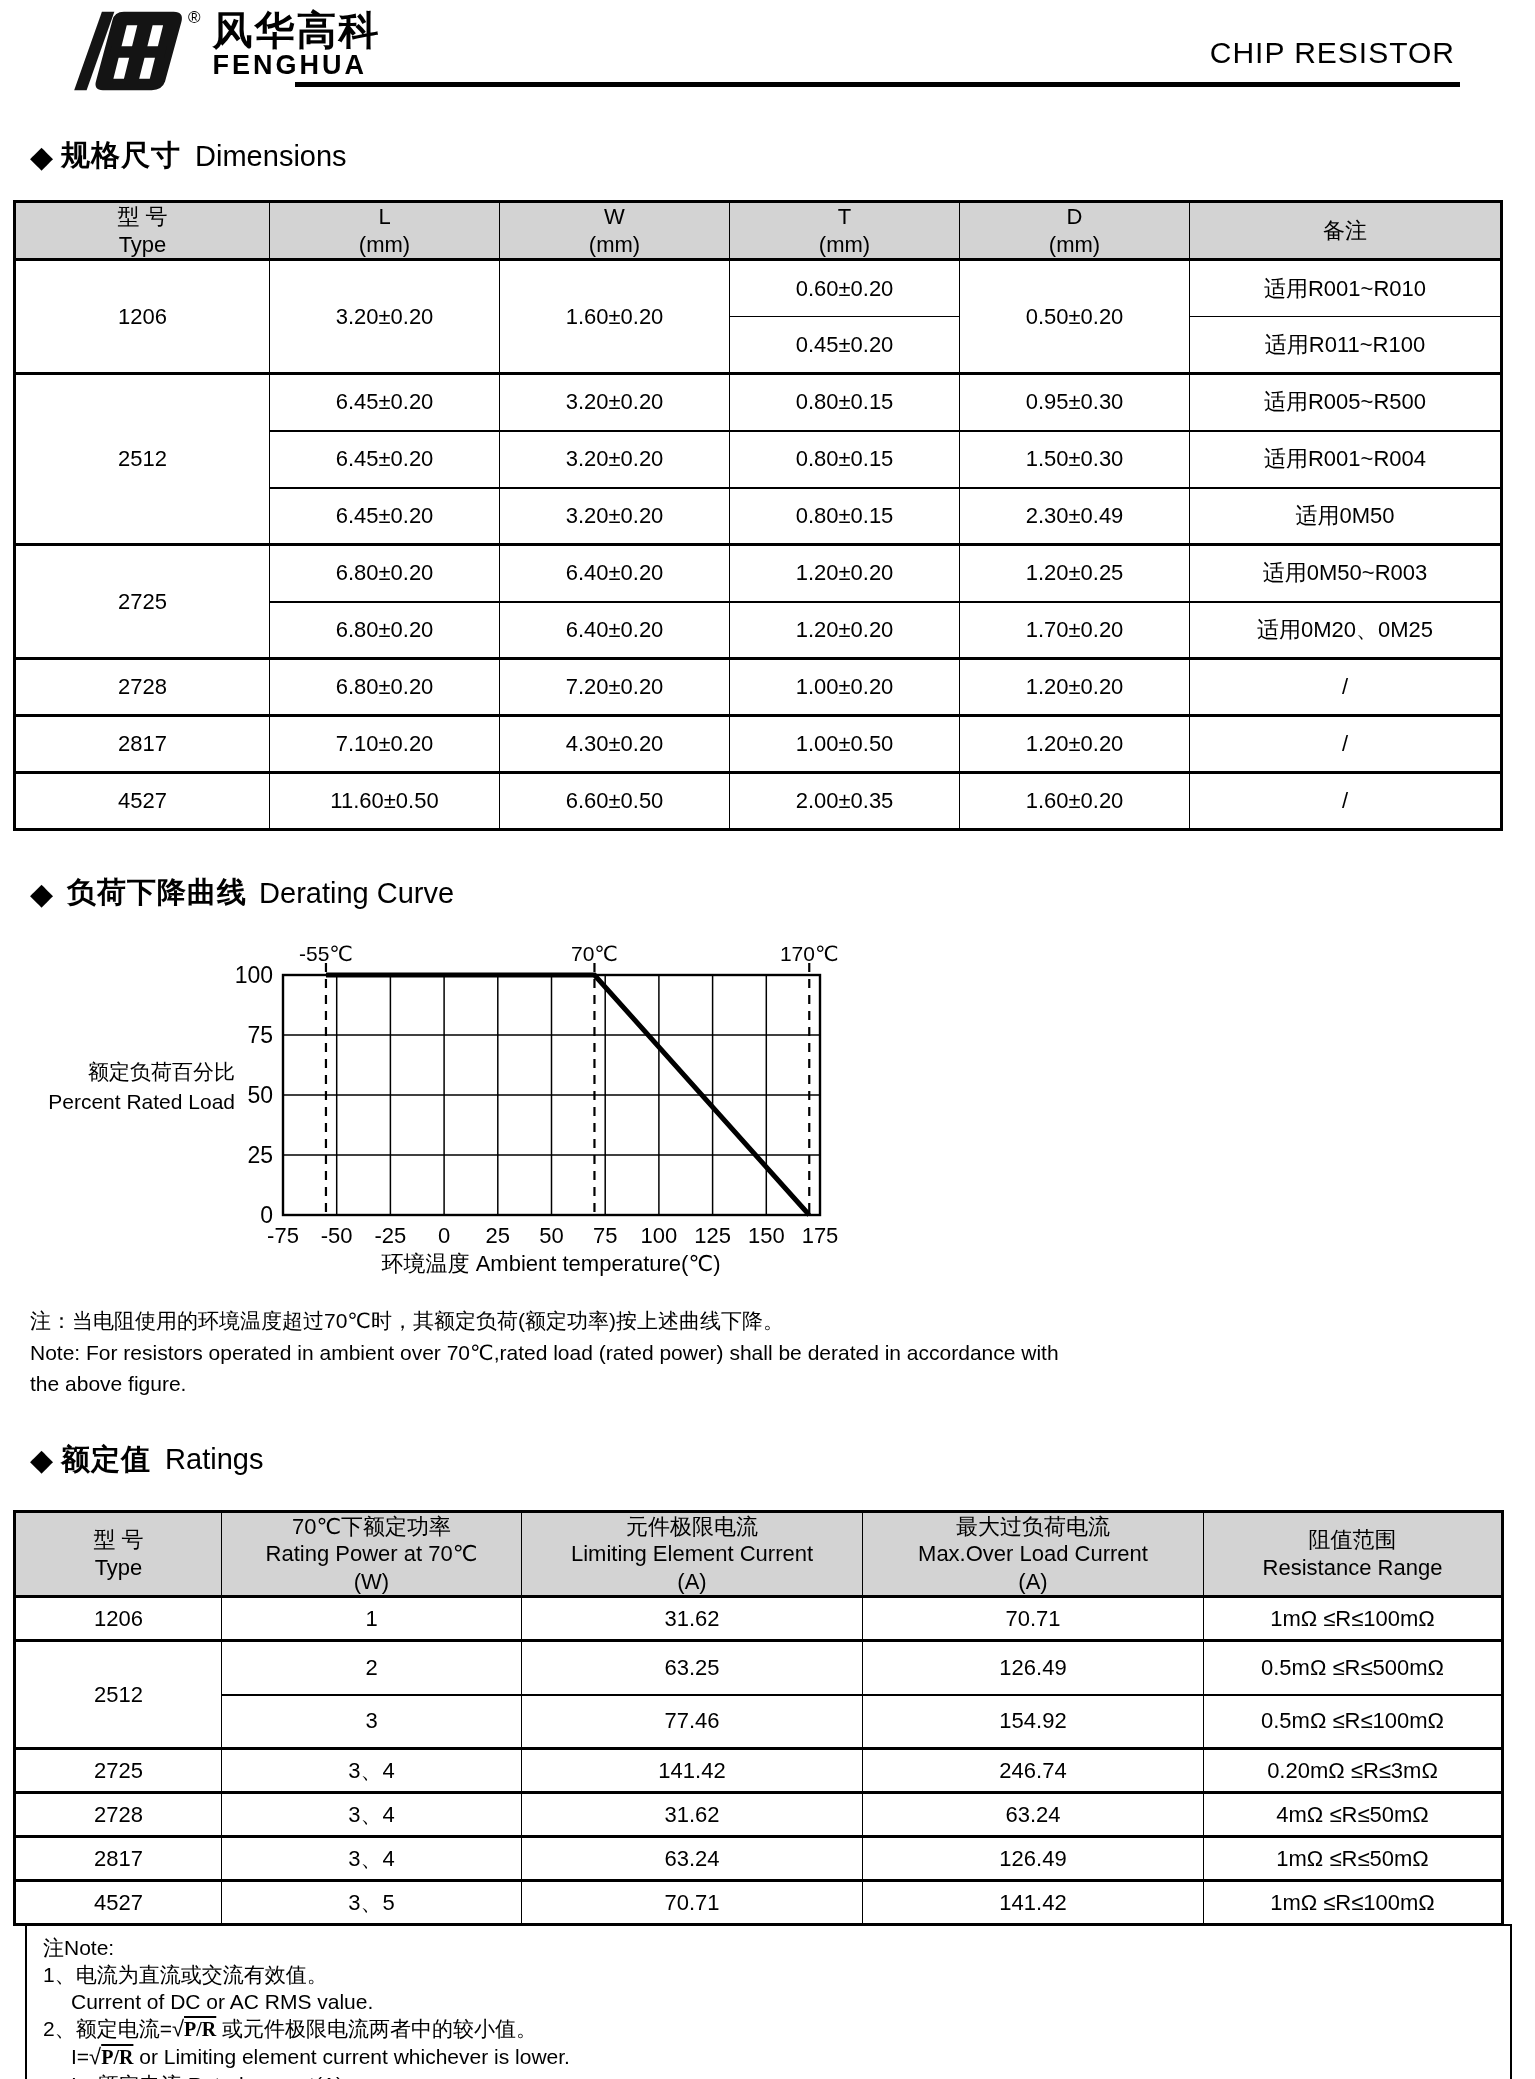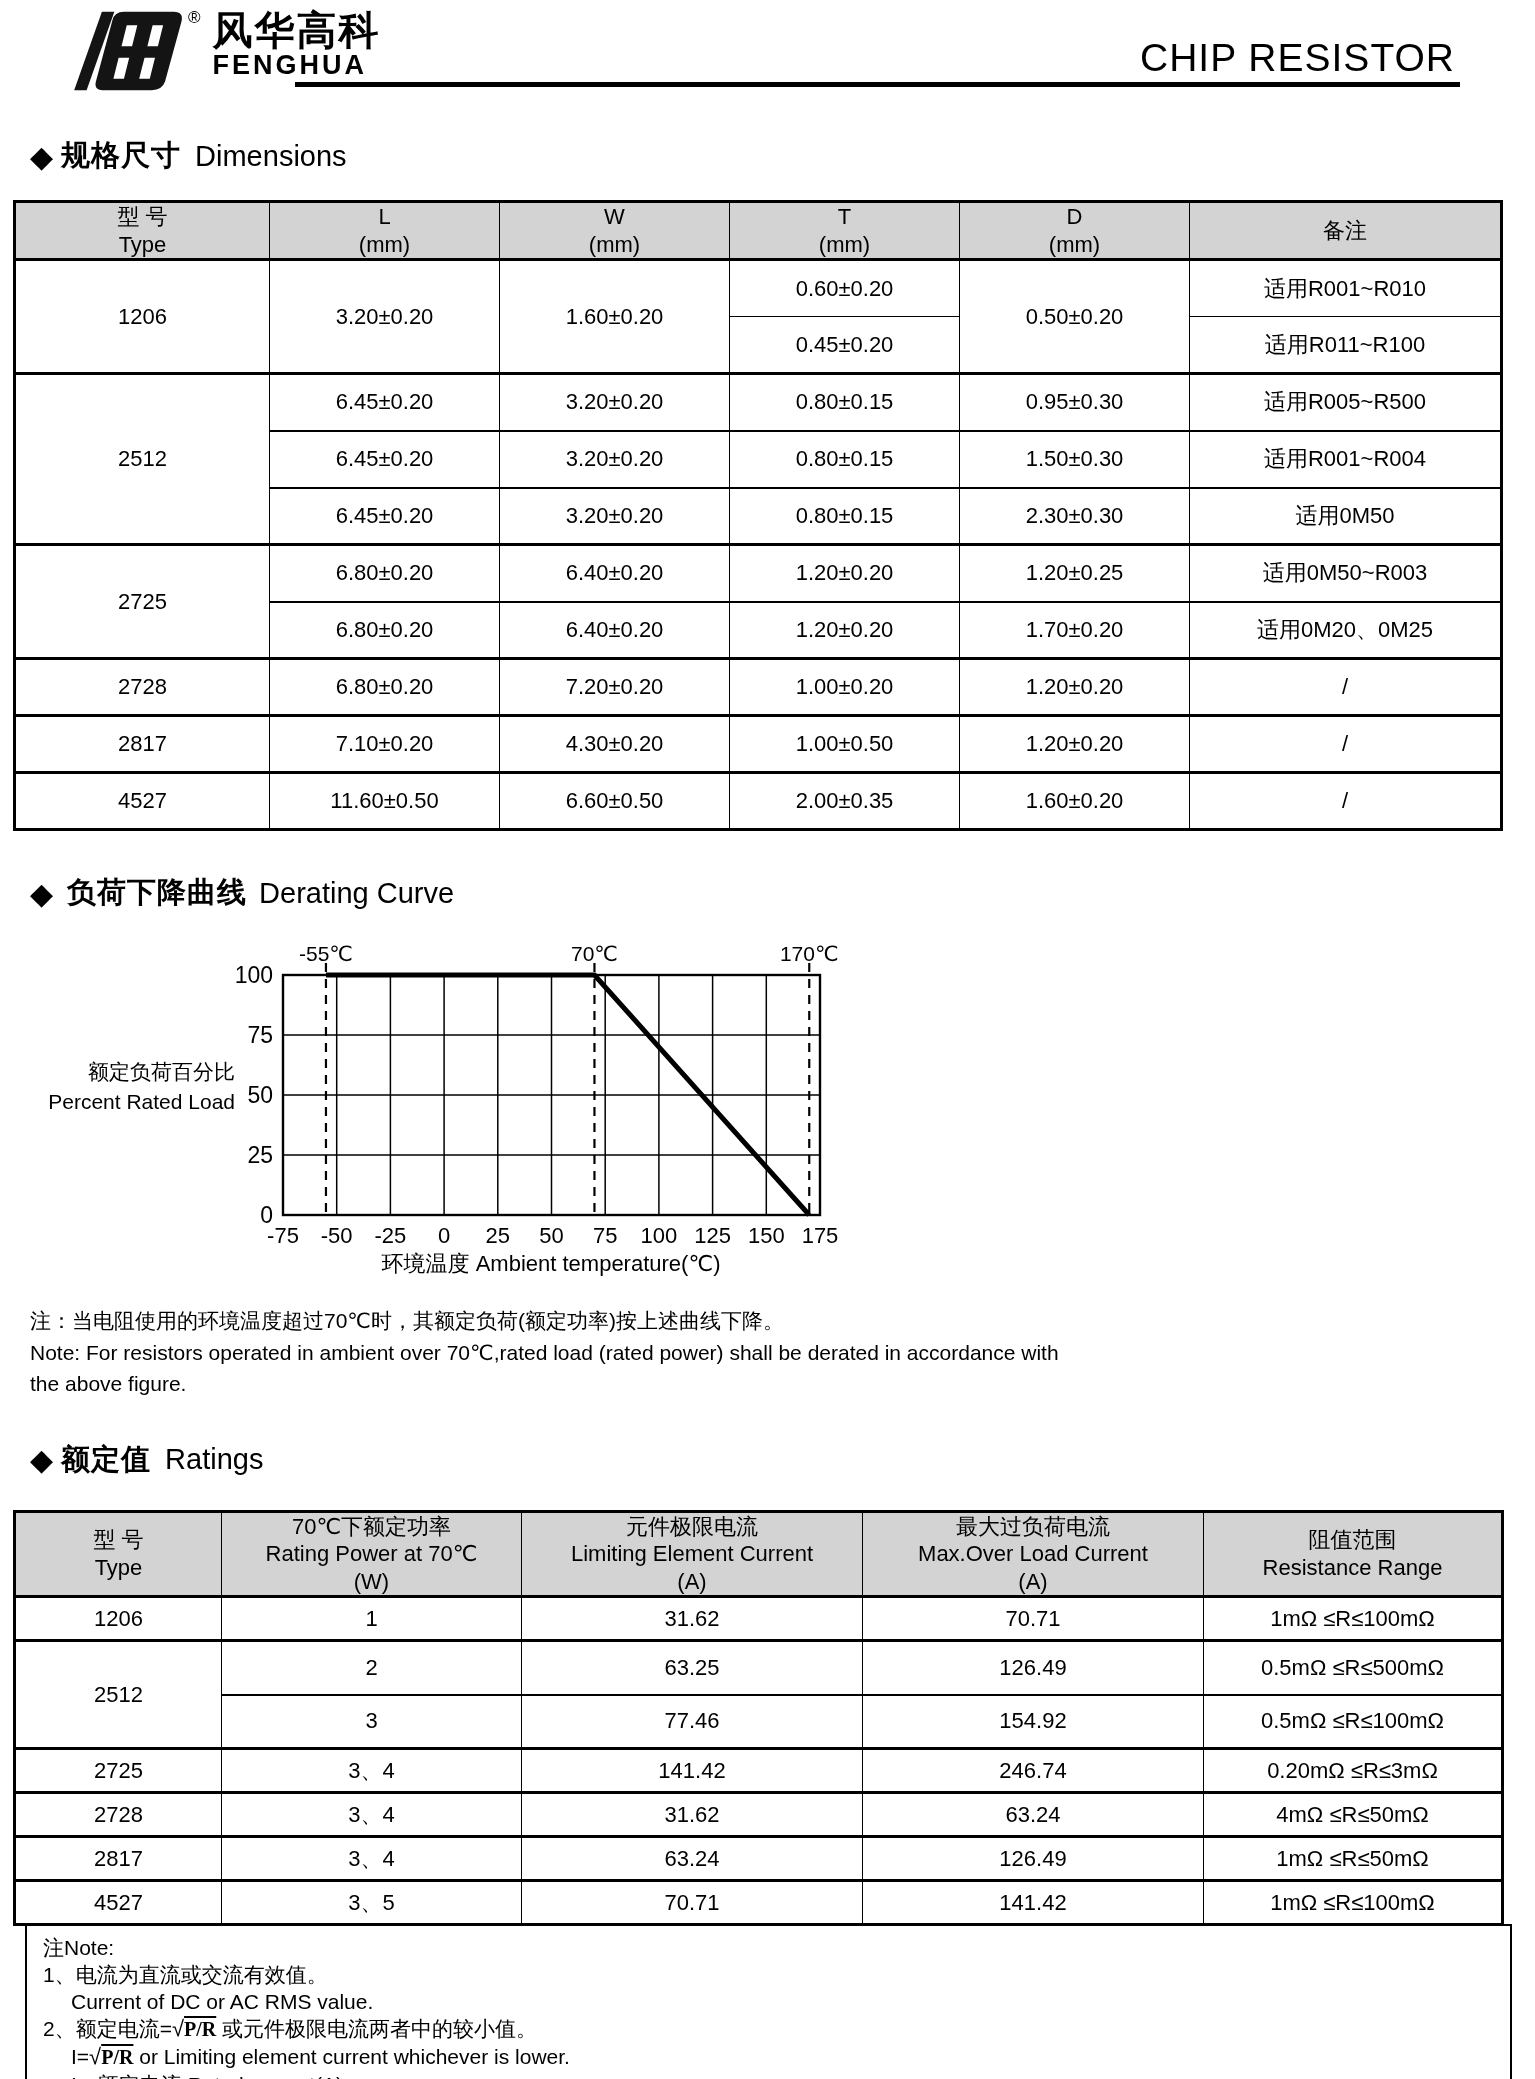--- a/index.html
+++ b/index.html
@@ -7,21 +7,21 @@
         font-family:"Liberation Sans","DejaVu Sans",sans-serif;overflow:hidden;}
 
   
   .hdr{position:relative;height:96px;}
   .logo-wrap{position:absolute;left:58px;top:6px;display:flex;align-items:flex-start;}
   .logo-mark{display:block;}
   .reg-mark{font-size:17px;margin:2px 2px 0 2px;}
   .brand{margin-left:10px;margin-top:4px;line-height:1;}
   .brand-cn{font-size:40px;font-weight:bold;letter-spacing:2px;}
   .brand-en{font-size:27px;font-weight:bold;letter-spacing:3px;margin-top:2px;}
-  .doc-title{position:absolute;right:80px;top:36px;font-size:39px;letter-spacing:1px;}
+  .doc-title{position:absolute;right:80px;top:36px;font-size:30px;letter-spacing:1px;}
   .hdr-rule{position:absolute;left:295px;right:75px;top:82px;height:5px;background:#000;}
 
   
   .sec-title{margin-left:30px;font-size:29px;display:flex;align-items:center;}
   .sec-title .diamond{font-size:30px;margin-right:8px;}
   .sec-title .cn{font-weight:bold;letter-spacing:1px;}
   .sec-title .en{margin-left:14px;font-weight:normal;}
 
   
   table.sheet{border-collapse:collapse;margin-left:13px;table-layout:fixed;
@@ -155,21 +155,21 @@
         <td>6.45±0.20</td>
         <td>3.20±0.20</td>
         <td>0.80±0.15</td>
         <td>1.50±0.30</td>
         <td class="note-cell">适用R001~R004</td>
       </tr>
       <tr class="sub">
         <td>6.45±0.20</td>
         <td>3.20±0.20</td>
         <td>0.80±0.15</td>
-        <td>2.30±0.30</td>
+        <td>2.30±0.49</td>
         <td class="note-cell">适用0M50</td>
       </tr>
       <tr class="grp">
         <td rowspan="2">2725</td>
         <td>6.80±0.20</td>
         <td>6.40±0.20</td>
         <td>1.20±0.20</td>
         <td>1.20±0.25</td>
         <td class="note-cell">适用0M50~R003</td>
       </tr>

